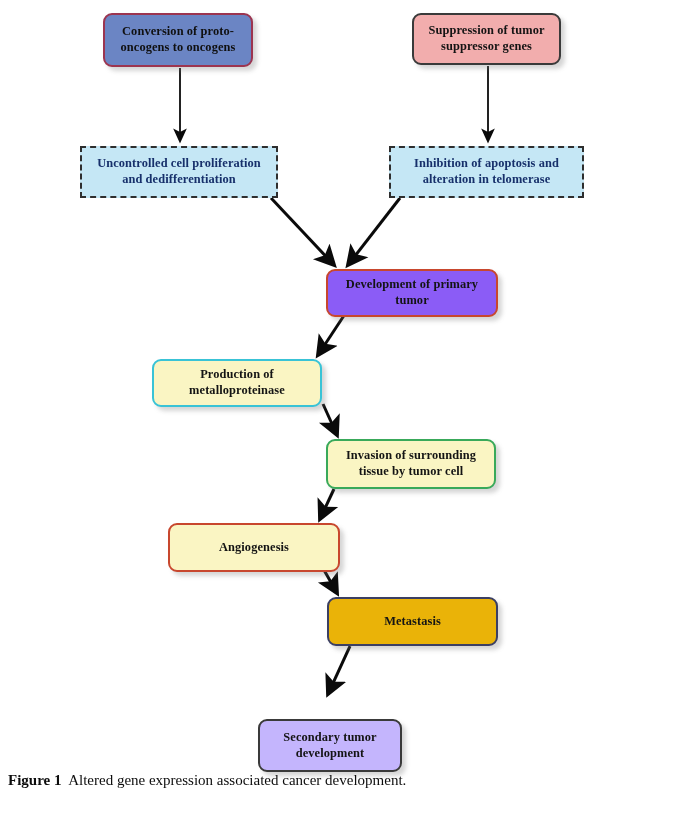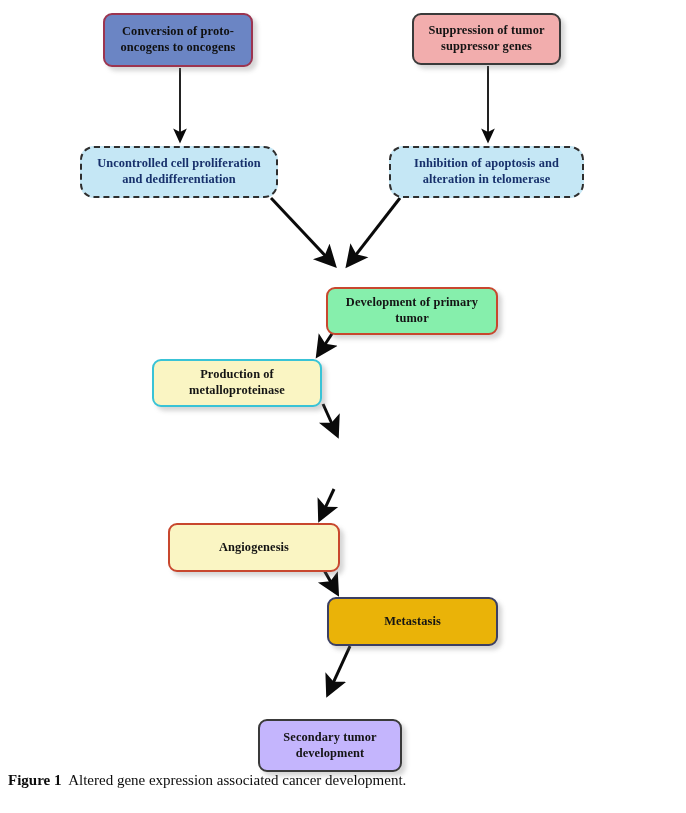--- a/index.html
+++ b/index.html
@@ -72,27 +72,26 @@
     background: #f2adad;
     border: 2px solid #3a3a3a;
     color: #141414;
     text-align: center;
   }
   .node--dashed {
     background: #c5e7f5;
     border: 2px dashed #2e2e2e;
     color: #17306b;
     box-shadow: none;
-    border-radius: 14px;
+    border-radius: 0;
   }
   .node--primary {
-    background: #86efac;
+    background: #8b5cf6;
     border: 2px solid #c8472e;
     color: #141414;
-    margin-top: 18px;
   }
   .node--metallo {
     background: #faf5c3;
     border: 2px solid #39c3d6;
     color: #141414;
   }
   .node--invasion {
     background: #faf5c3;
     border: 2px solid #39a95a;
     color: #141414;
@@ -193,20 +192,24 @@
     <div class="node node--primary" style="left:326px; top:269px; width:172px; height:48px;">
       <span class="node-label">Development of primary
 tumor</span>
     </div>
 
     <div class="node node--metallo" style="left:152px; top:359px; width:170px; height:48px;">
       <span class="node-label">Production of
 metalloproteinase</span>
     </div>
 
+    <div class="node node--invasion" style="left:326px; top:439px; width:170px; height:50px;">
+      <span class="node-label">Invasion of surrounding
+tissue by tumor cell</span>
+    </div>
 
     <div class="node node--angio" style="left:152px; top:523px; width:172px; height:49px;margin-left:16px;">
       <span class="node-label">Angiogenesis</span>
     </div>
 
     <div class="node node--metastasis" style="left:327px; top:597px; width:171px; height:49px;">
       <span class="node-label">Metastasis</span>
     </div>
 
     <div class="node node--secondary" style="left:258px; top:698px; width:144px; height:53px;">

